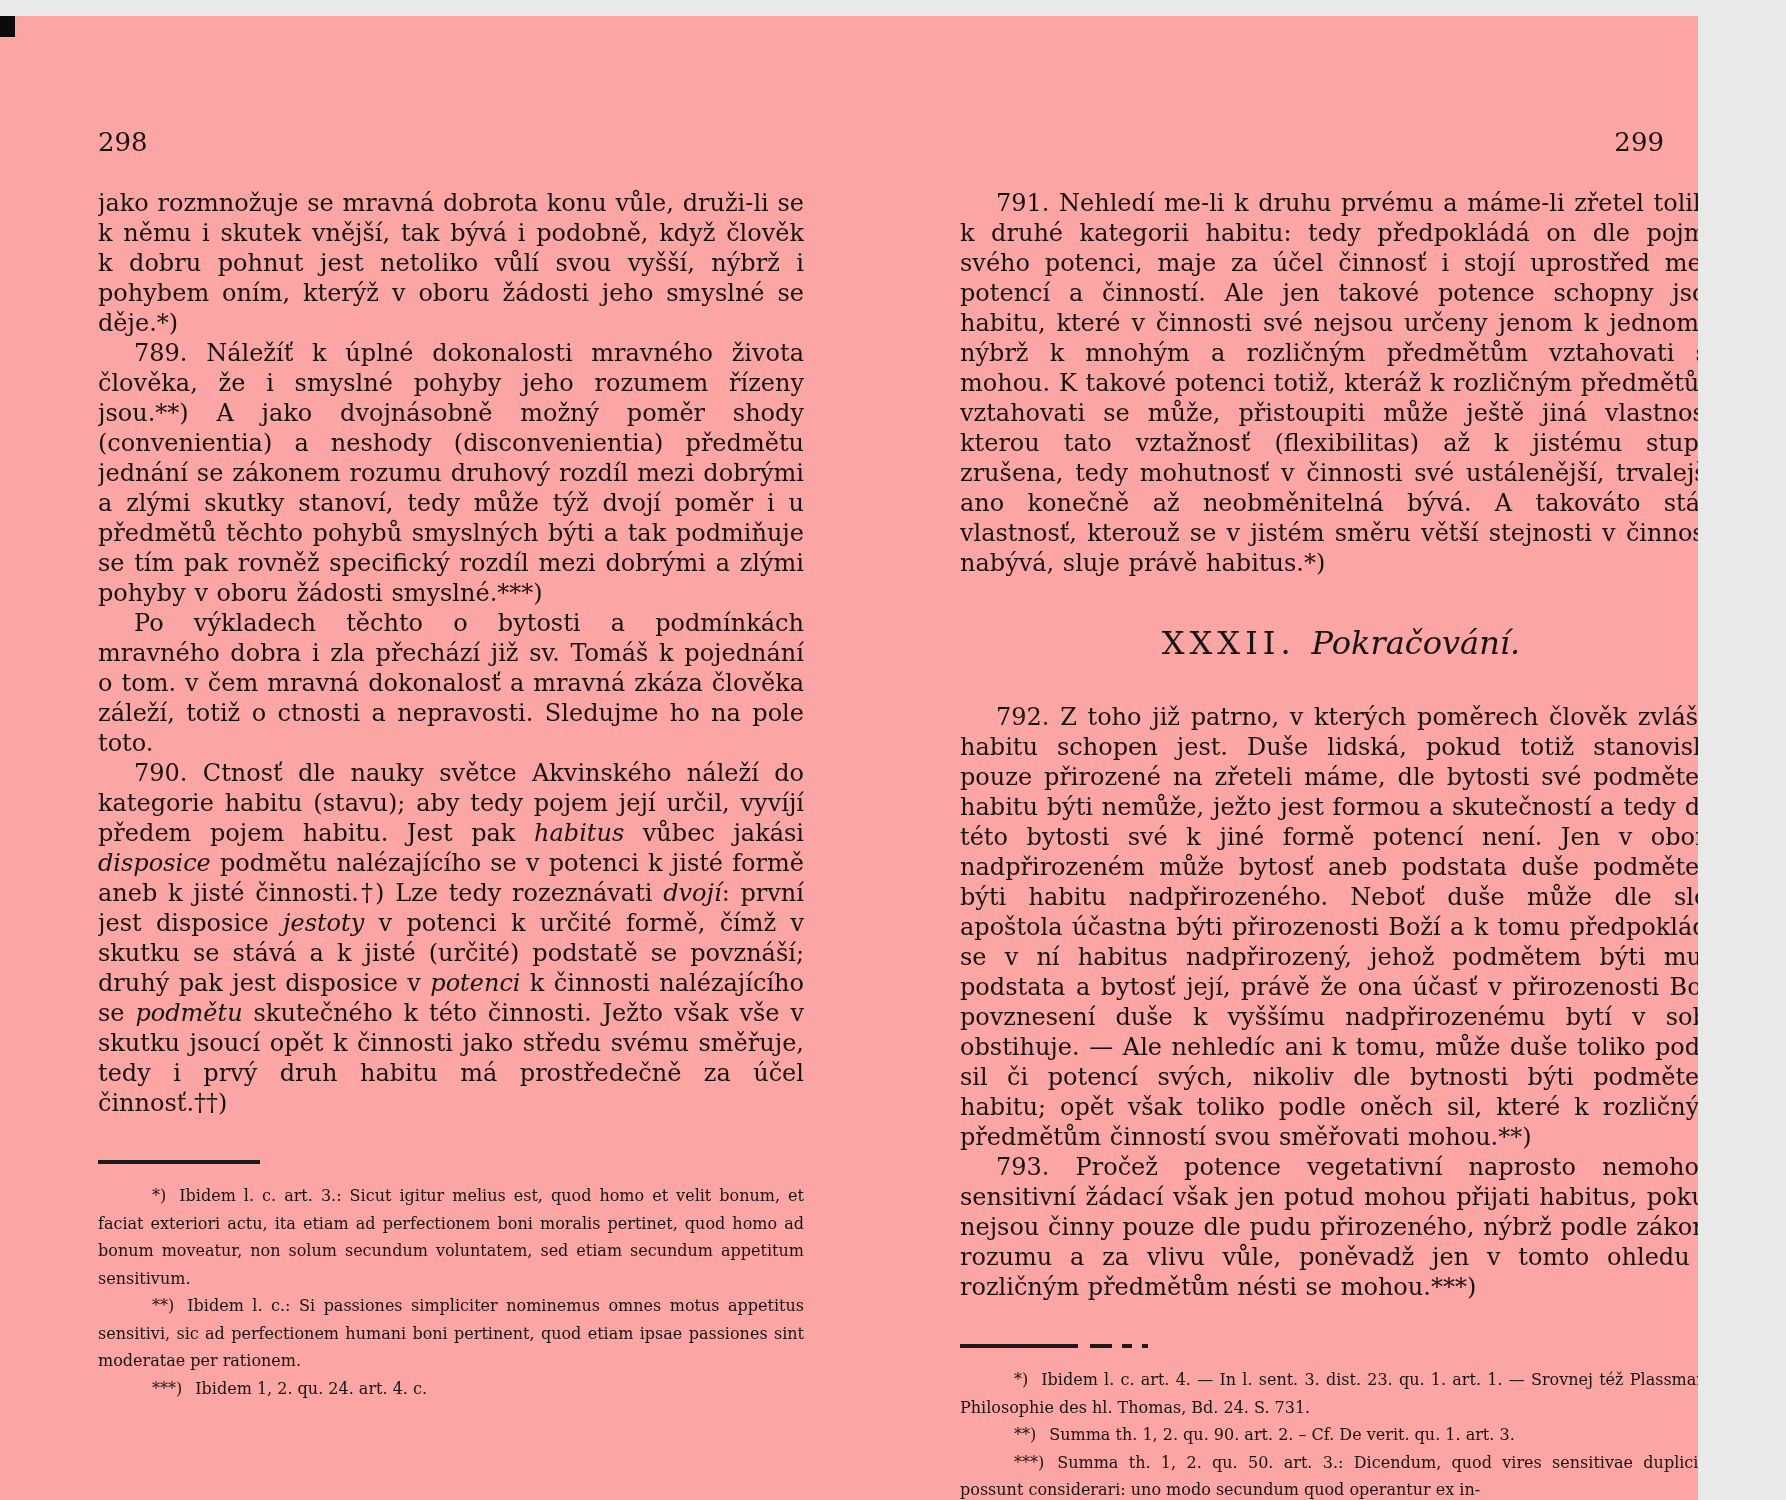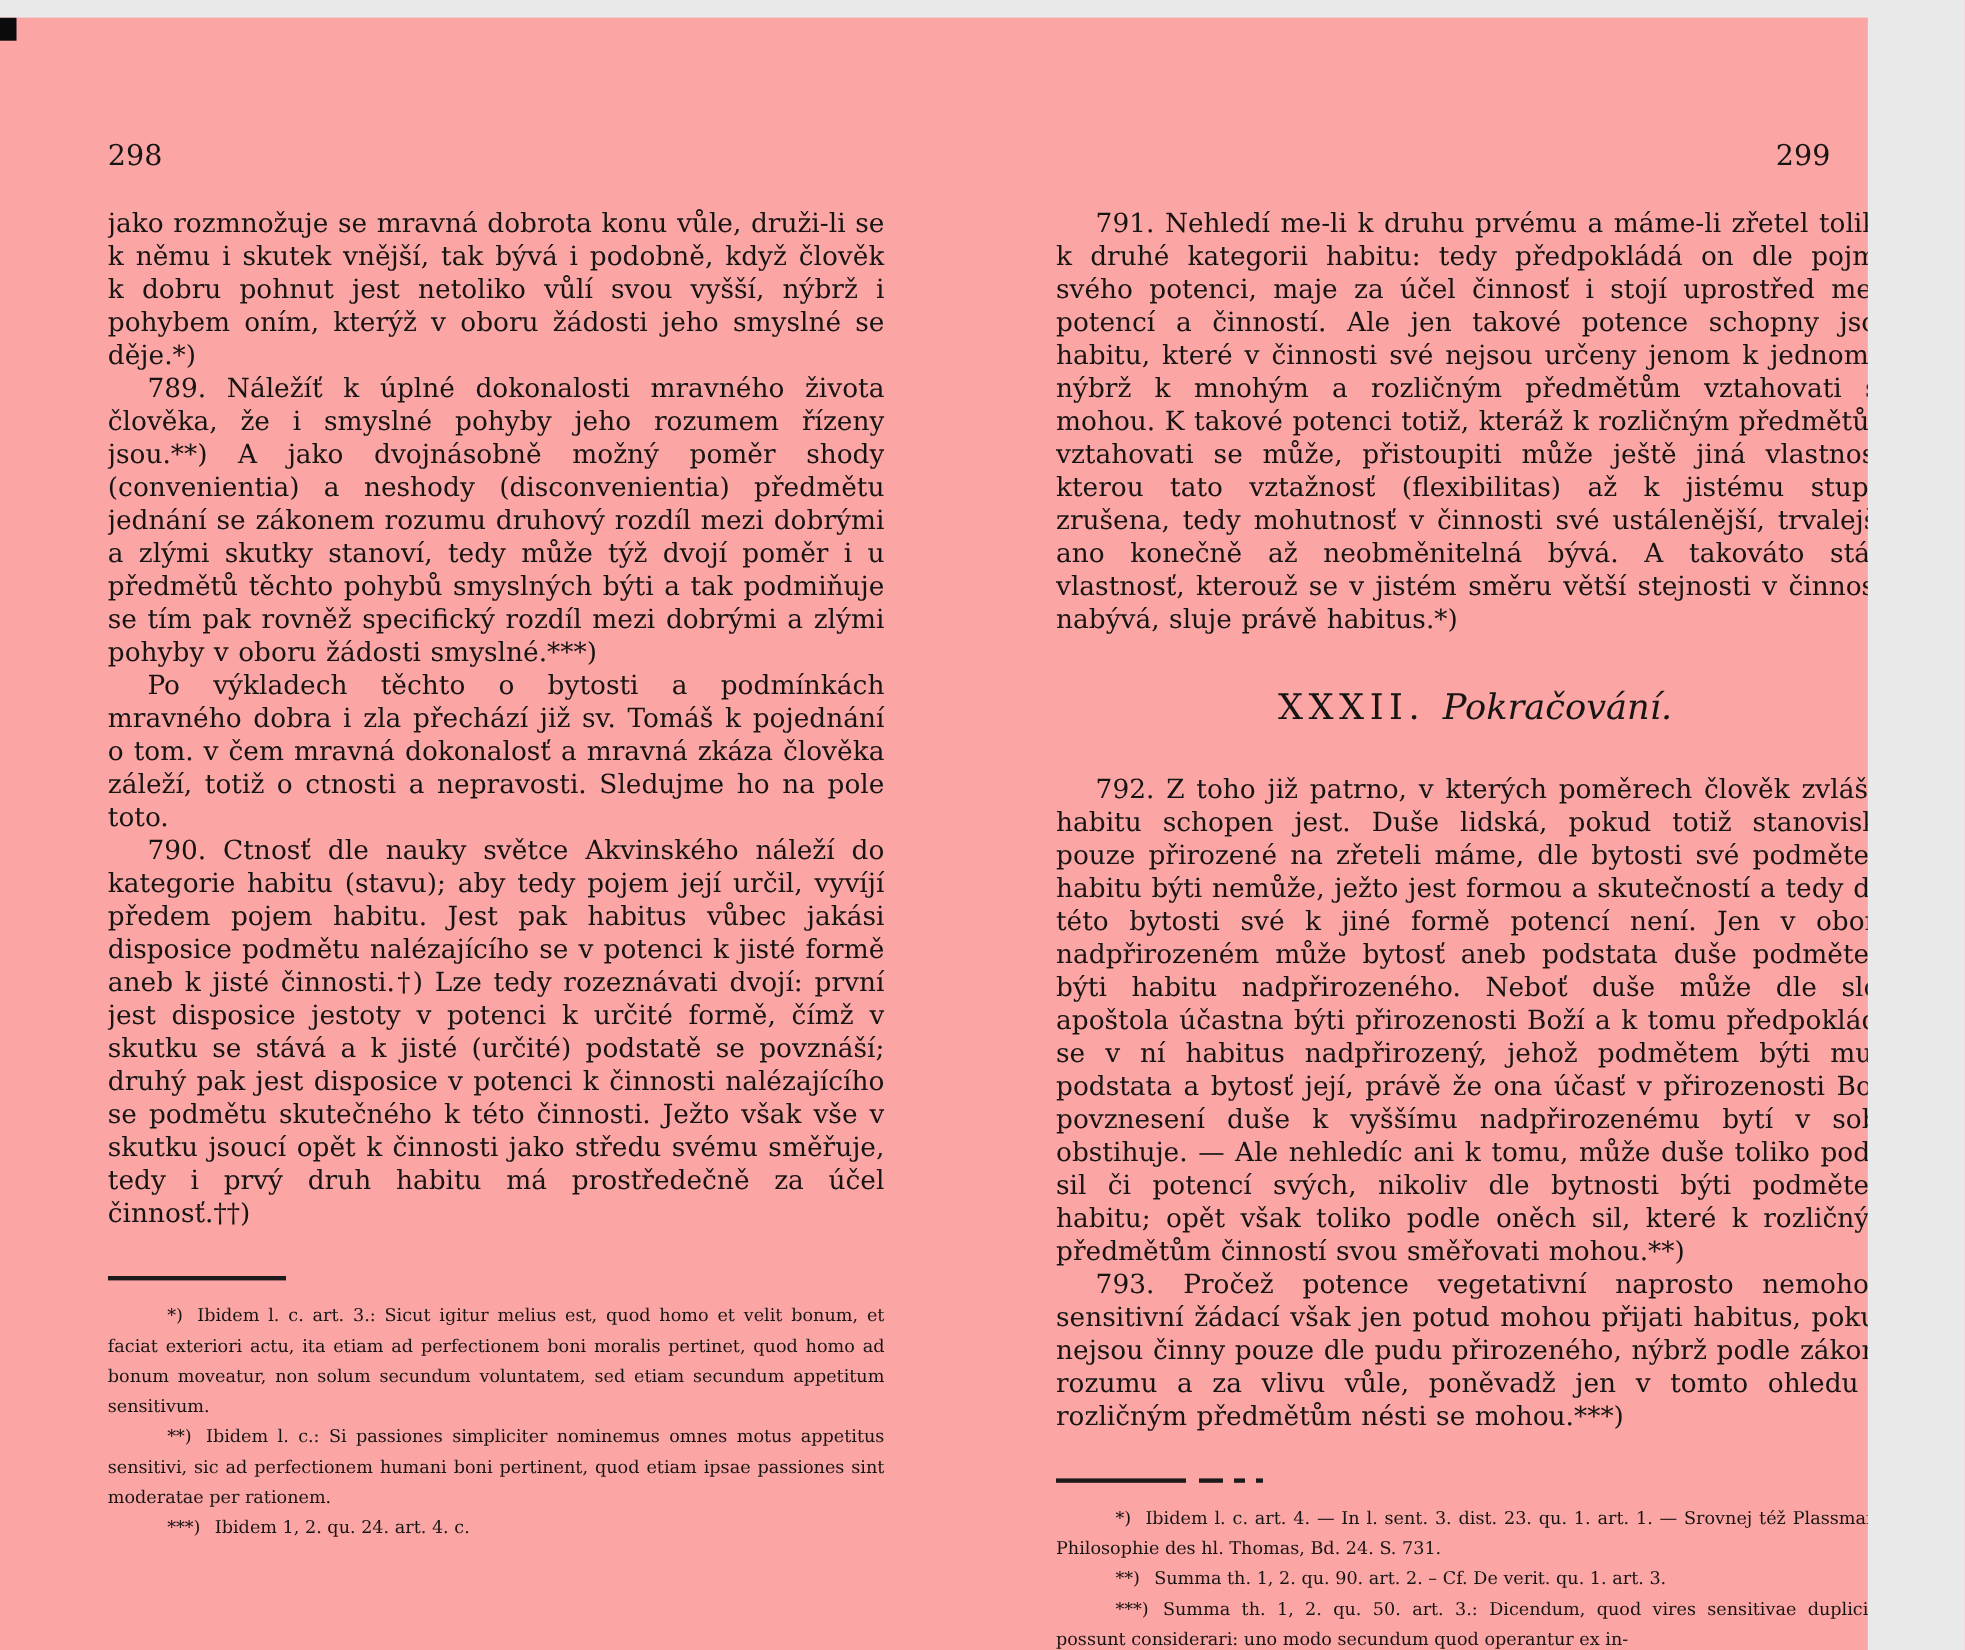--- a/index.html
+++ b/index.html
@@ -15,21 +15,21 @@
   .scan-corner{position:absolute;left:0;top:0;width:15px;height:21px;background:#0b0b0b;}
   .page{position:absolute;top:0;height:1500px;overflow:hidden;}
   .page-left{left:98px;width:706px;}
   .page-right{left:960px;width:762px;}
 
   .pagenum{font-size:26px;line-height:28px;margin:112px 0 32px;}
   .pagenum-right{text-align:right;padding-right:58px;}
 
   .bp{font-size:24px;line-height:30px;text-align:justify;margin:0;word-spacing:1px;}
   .indent{text-indent:36px;}
-  .it{}
+  .it{font-style:italic;}
 
   .chap{text-align:center;margin:46px 0 40px;font-size:32px;font-weight:normal;}
   .ch-num{letter-spacing:5px;margin-right:16px;}
   .ch-title{font-style:italic;}
 
   .fnblock{margin-top:42px;}
   .fn-rule{width:162px;border-top:4px solid #1d1b19;margin:0 0 18px 0;}
   .fn-rule-dashed{width:230px;height:4px;margin:0 0 18px 0;
     background:linear-gradient(to right,
       #1d1b19 0 118px, transparent 118px 130px,

